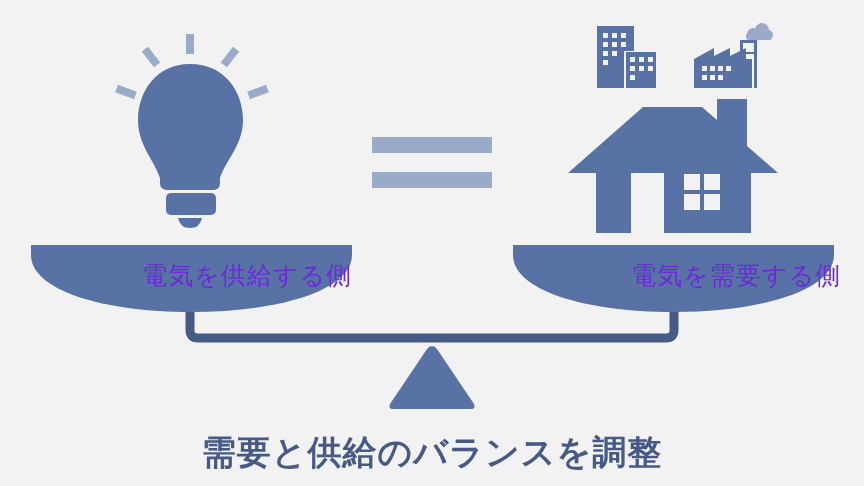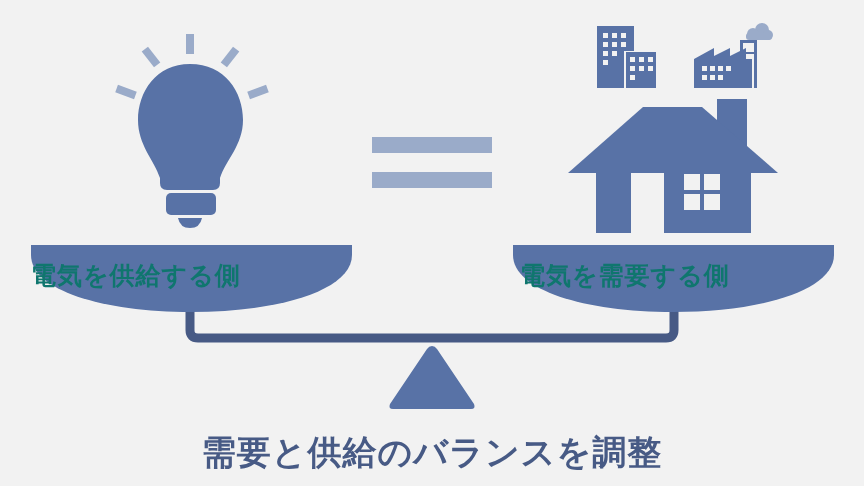--- a/index.html
+++ b/index.html
@@ -2,22 +2,22 @@
 <html><head>
 <meta charset="utf-8">
 <style>
   html, body { margin:0; padding:0; }
   body {
     width:864px; height:486px; background:#f2f2f2; position:relative; overflow:hidden;
     font-family:"DejaVu Sans", "Liberation Sans", sans-serif;
   }
   svg.layer { position:absolute; left:0; top:0; }
   .bowl-label {
-    position:absolute; color:#0f766e; font-weight:bold; font-size:25px;
-    text-align:left; letter-spacing:1px; white-space:nowrap;
+    position:absolute; color:#6d28d9; font-weight:normal; font-size:25px;
+    text-align:right; letter-spacing:1px; white-space:nowrap;
   }
   .title {
     position:absolute; left:0; width:864px; top:430px; text-align:center;
     font-size:34px; font-weight:bold; color:#475a85; letter-spacing:1px;
   }
 </style>
 </head>
 <body>
 
 <svg class="layer" width="864" height="486" viewBox="0 0 864 486">

